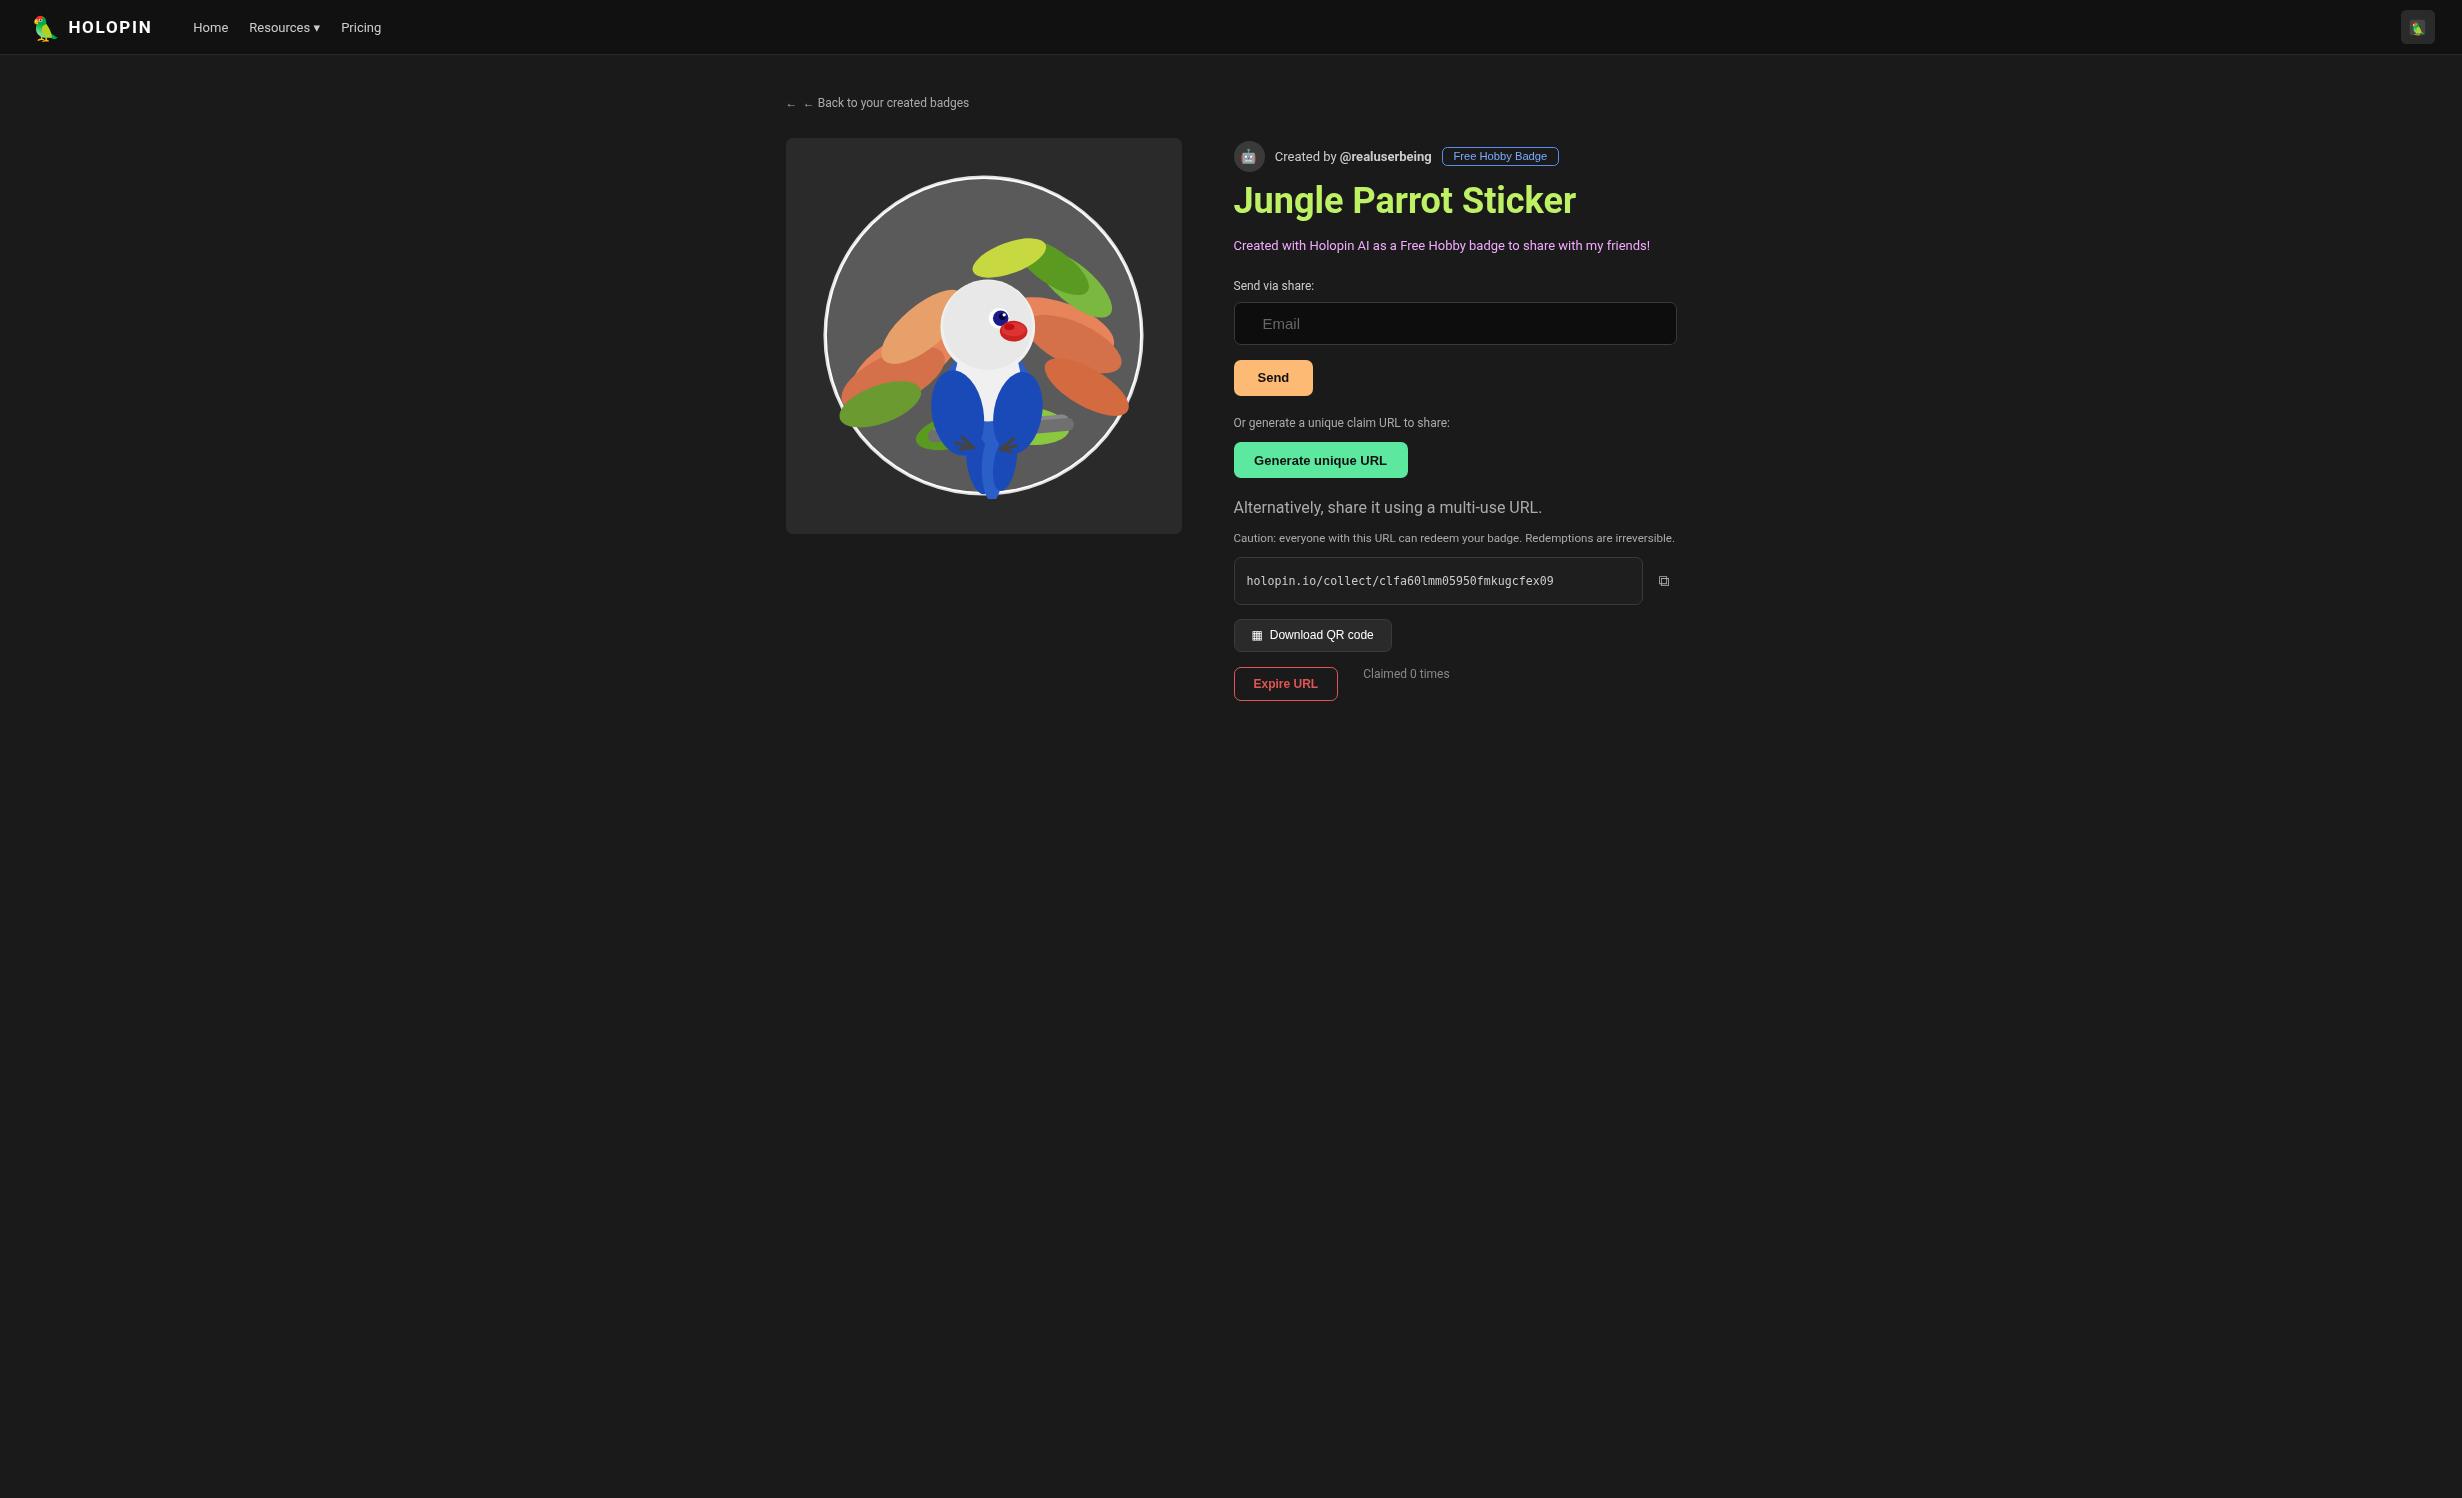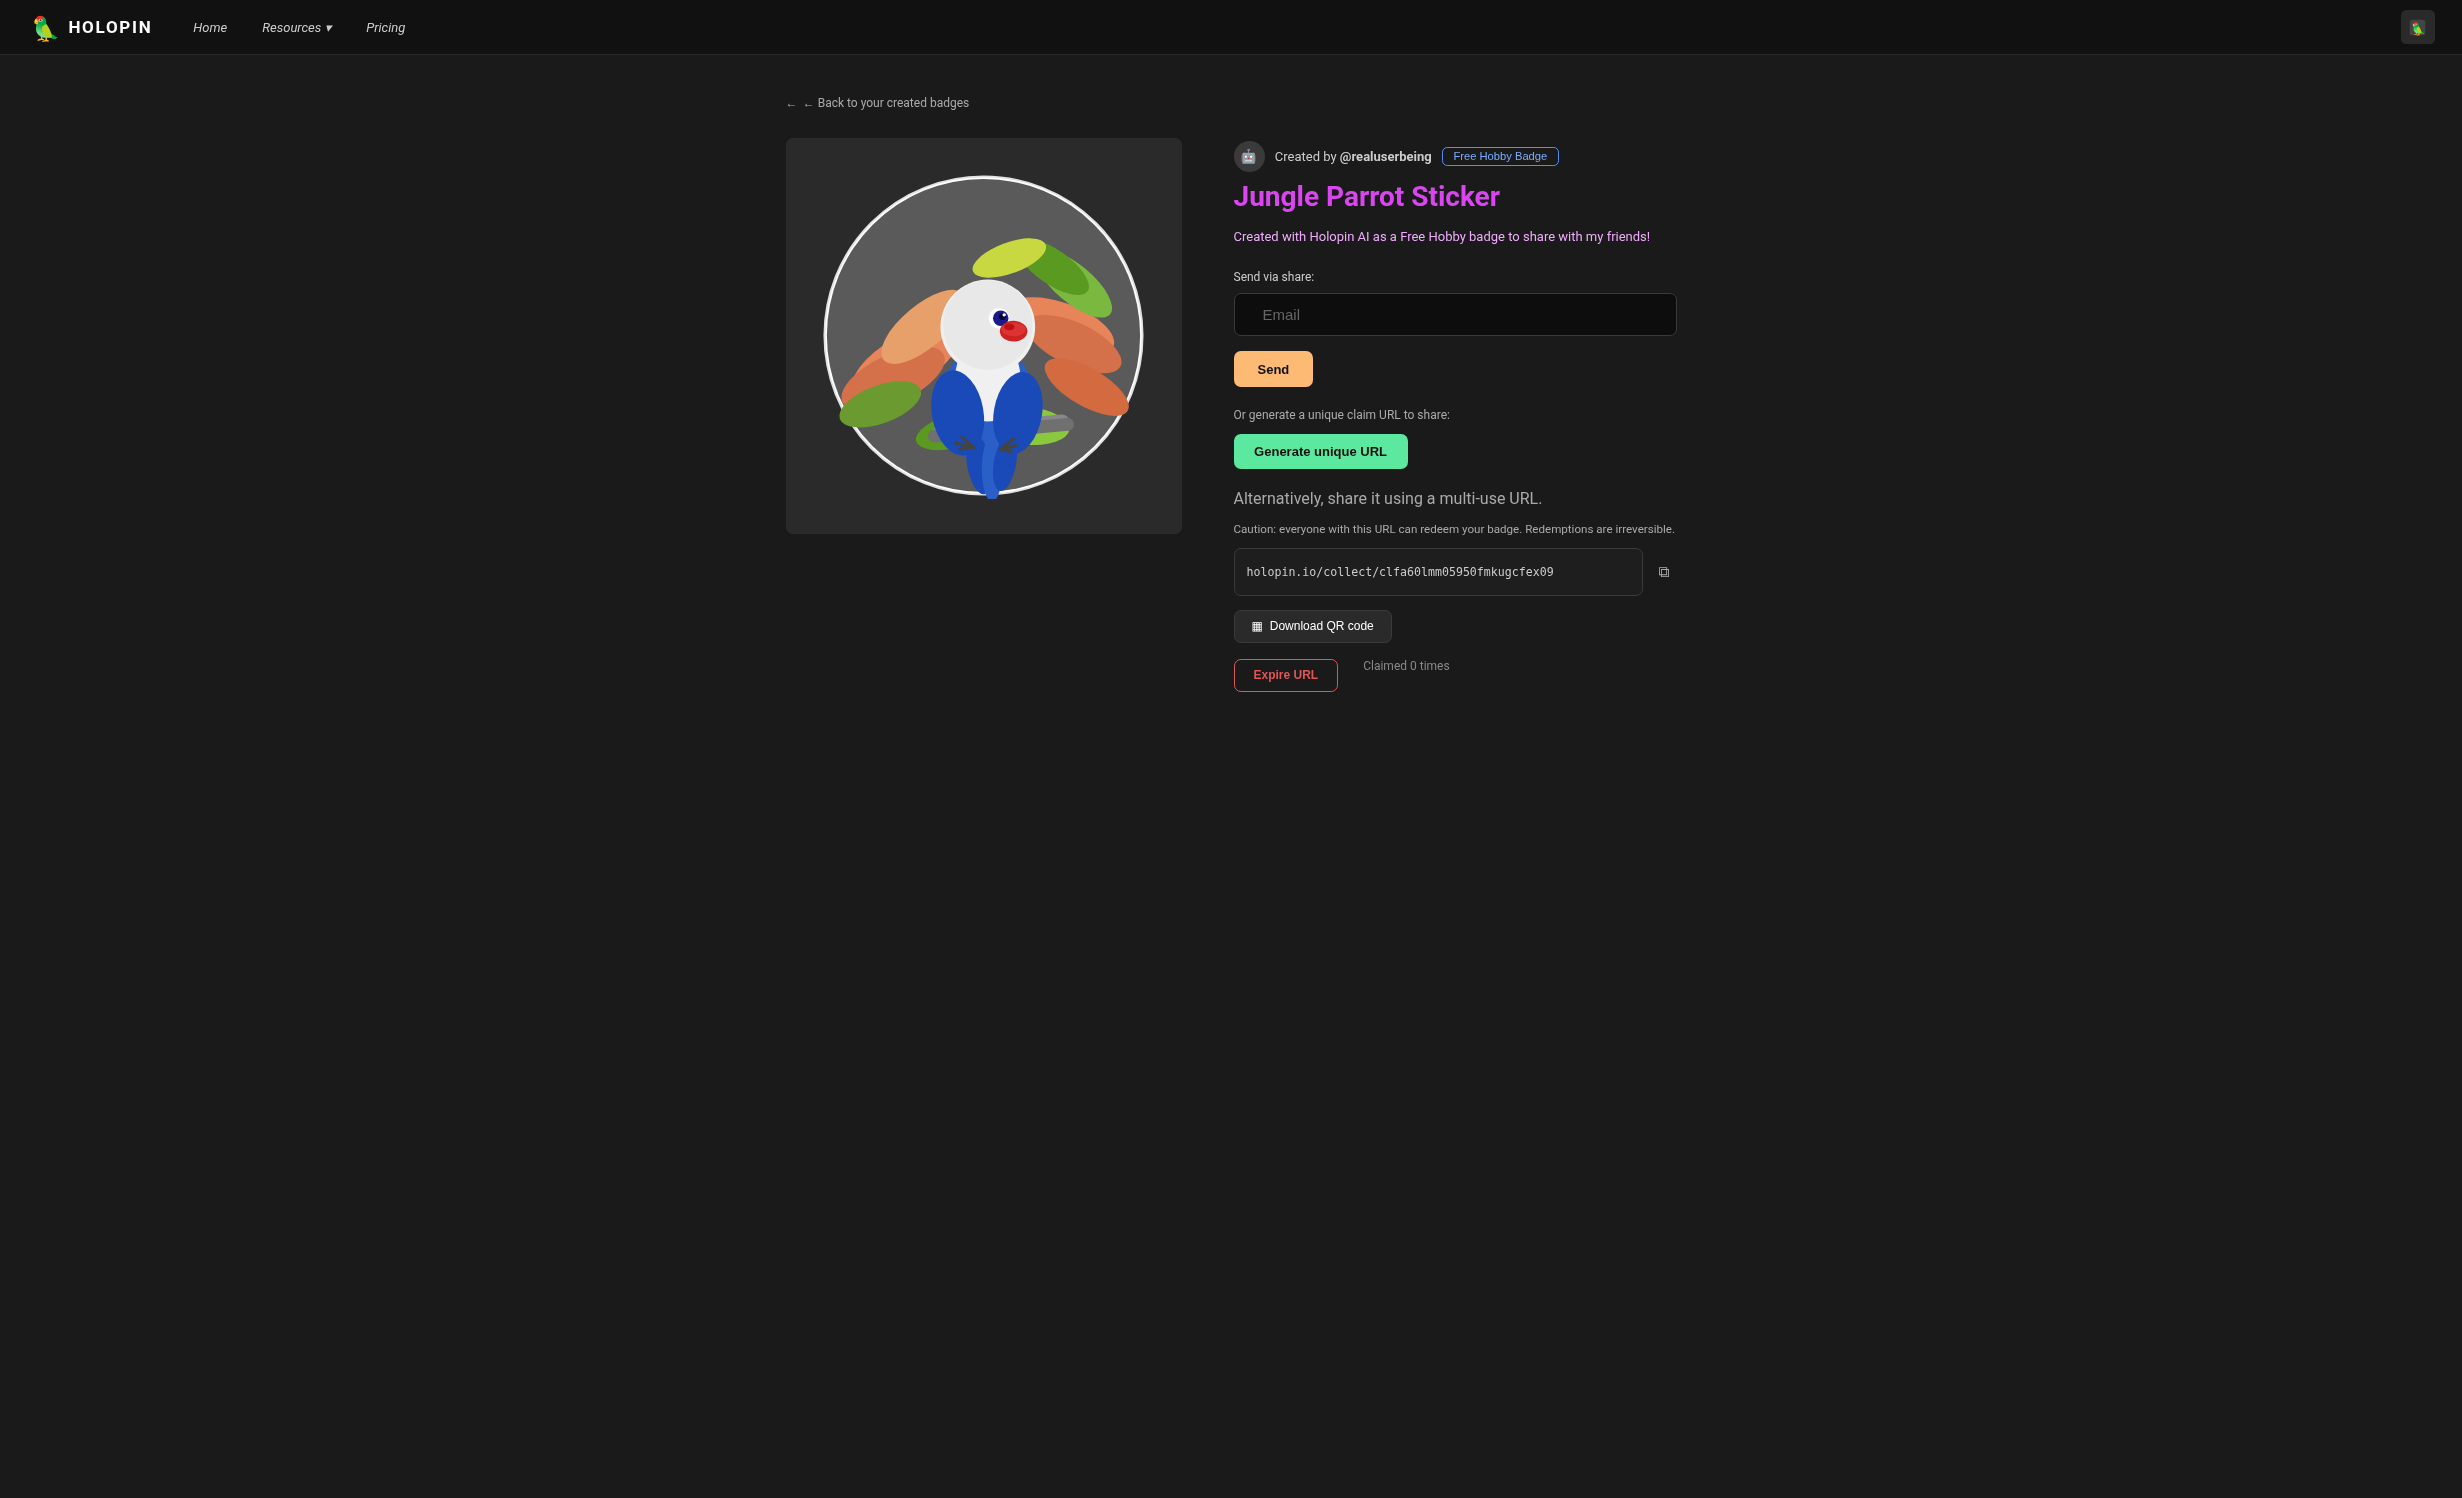--- a/index.html
+++ b/index.html
@@ -33,23 +33,22 @@
     .nav-logo-text {
       color: #ffffff;
       font-size: 17px;
       font-weight: 700;
       letter-spacing: 1.7px;
       text-transform: uppercase;
     }
     .nav-links {
       display: flex;
       align-items: flex-start;
-      gap: 35px;
+      gap: 21px;
       flex: 1;
-      font-style: italic;
     }
     .nav-link {
       color: #cccccc;
       font-size: 13px;
       text-decoration: none;
       cursor: pointer;
       display: flex;
       align-items: center;
       gap: 3.4px;
     }
@@ -143,23 +142,23 @@
       border: 1.3px solid #5a8dee;
       color: #7aabff;
       border-radius: 5.2px;
       padding: 2.6px 10.3px;
       font-size: 11.2px;
       font-weight: 500;
       cursor: pointer;
     }
 
     .badge-title {
-      font-size: 28px;
+      font-size: 36px;
       font-weight: 700;
-      color: #d946ef;
+      color: #bef264;
       line-height: 1.1;
       margin-bottom: 13.8px;
     }
 
     .badge-desc {
       color: #f0abfc;
       font-size: 13px;
       margin-bottom: 24px;
       line-height: 1.5;
     }

